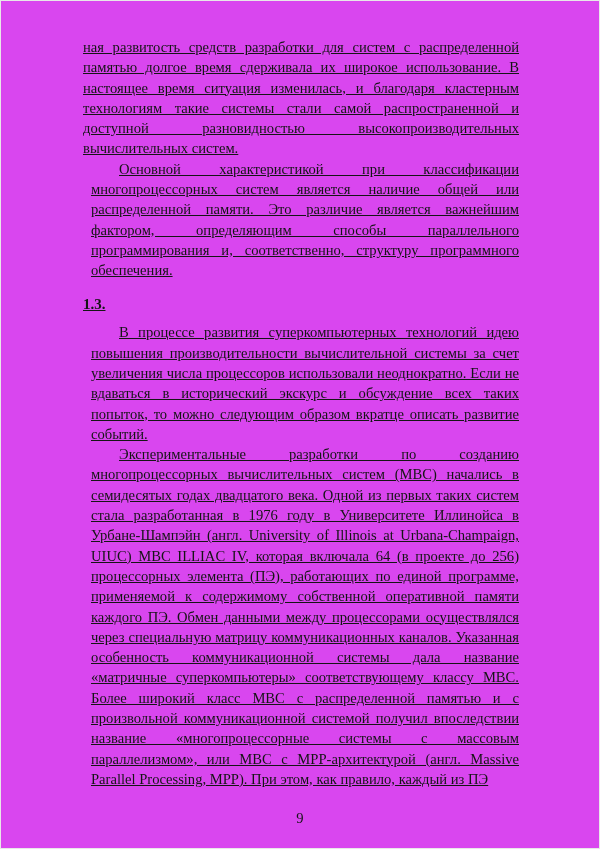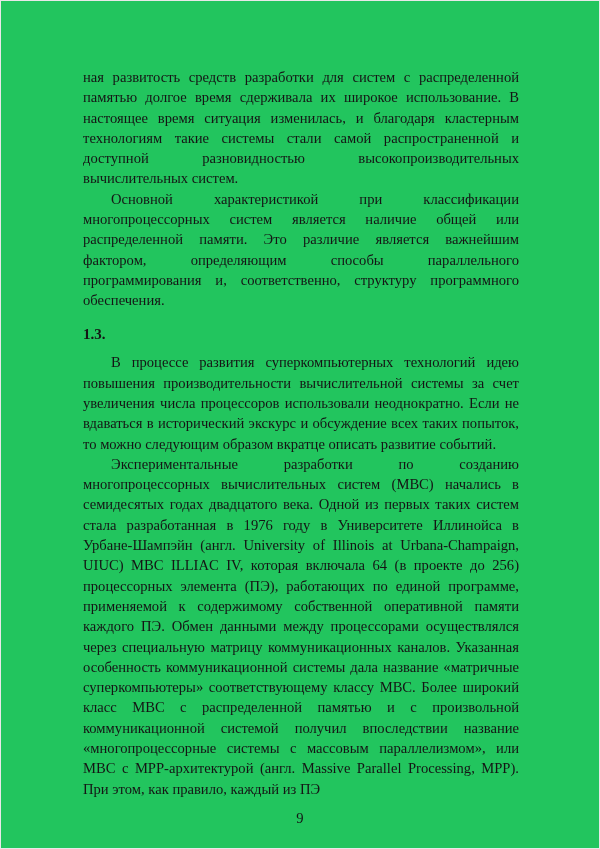--- a/index.html
+++ b/index.html
@@ -12,32 +12,34 @@
     height: 849px;
     font-family: "Liberation Serif", "DejaVu Serif", serif;
     color: #151515;
     overflow: hidden;
   }
   .page {
     position: relative;
     width: 600px;
     height: 849px;
     box-sizing: border-box;
-    padding: 66px 80px 0 82px;
-    background: #22c55e;
+    padding: 36px 80px 0 82px;
+    background: #d946ef;
     border: 1px solid #e8e8e8;
+    text-decoration: underline;
   }
   .body-text p {
     margin: 0;
     font-size: 14.6px;
     line-height: 20.3px;
     text-align: justify;
   }
   .body-text p.indent {
     text-indent: 28px;
+    margin-left: 8px;
   }
   .section-heading {
     display: flex;
     font-weight: bold;
     font-size: 15px;
     line-height: 20.8px;
     margin: 13px 0 8px 0;
     text-align: left;
   }
   .section-heading .num {

